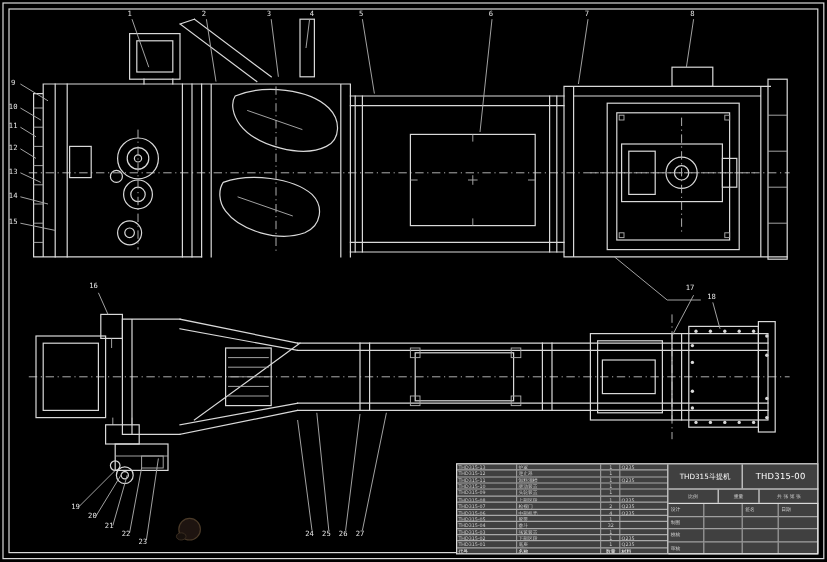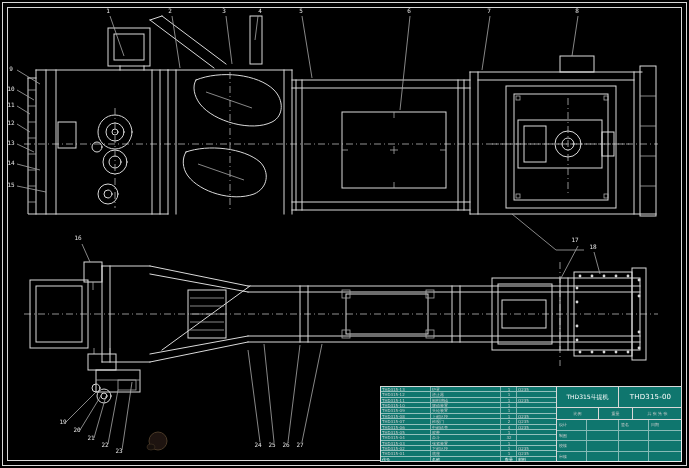--- a/index.html
+++ b/index.html
@@ -6,21 +6,21 @@
   body{width:689px;height:468px;position:relative;overflow:hidden;
        font-family:"DejaVu Sans", sans-serif;color:#ddd;}
   svg{position:absolute;left:0;top:0;}
   .s{stroke:#d9d9d9;stroke-width:1;fill:none;stroke-linecap:square;}
   .s2{stroke:#a8a8a8;stroke-width:.8;fill:none;}
   .cl{stroke:#b5b5b5;stroke-width:.8;fill:none;stroke-dasharray:7 3 1 3;}
   .dot{fill:#d9d9d9;stroke:none;}
   .ann{font:6px "DejaVu Sans Mono", monospace;fill:#e6e6e6;text-anchor:middle;}
   
   .tb{position:absolute;left:380px;top:386px;width:302px;height:76px;
-      border:1px solid #d9d9d9;box-sizing:border-box;background:#0f766e;}
+      border:1px solid #d9d9d9;box-sizing:border-box;background:#404040;}
   .parts{position:absolute;left:0;top:0;width:176px;height:74px;
          border-right:1px solid #d9d9d9;box-sizing:border-box;display:flex;flex-direction:column;}
   .plr{flex:1;display:flex;border-bottom:.5px solid rgba(255,255,255,.55);min-height:0;}
   .plr:last-child{border-bottom:none;}
   .plc{font-size:4px;line-height:5px;color:#cfcfcf;overflow:hidden;white-space:nowrap;
        border-right:.5px solid rgba(255,255,255,.45);padding-left:1px;box-sizing:border-box;}
   .c1{width:50px;} .c2{width:70px;} .c3{width:16px;text-align:center;} .c4{width:38px;border-right:none;}
   .plh .plc{color:#fff;}
   .tbr{position:absolute;left:176px;top:0;width:125px;height:74px;box-sizing:border-box;}
   .tbrow1{display:flex;height:20px;border-bottom:1px solid #d9d9d9;}

